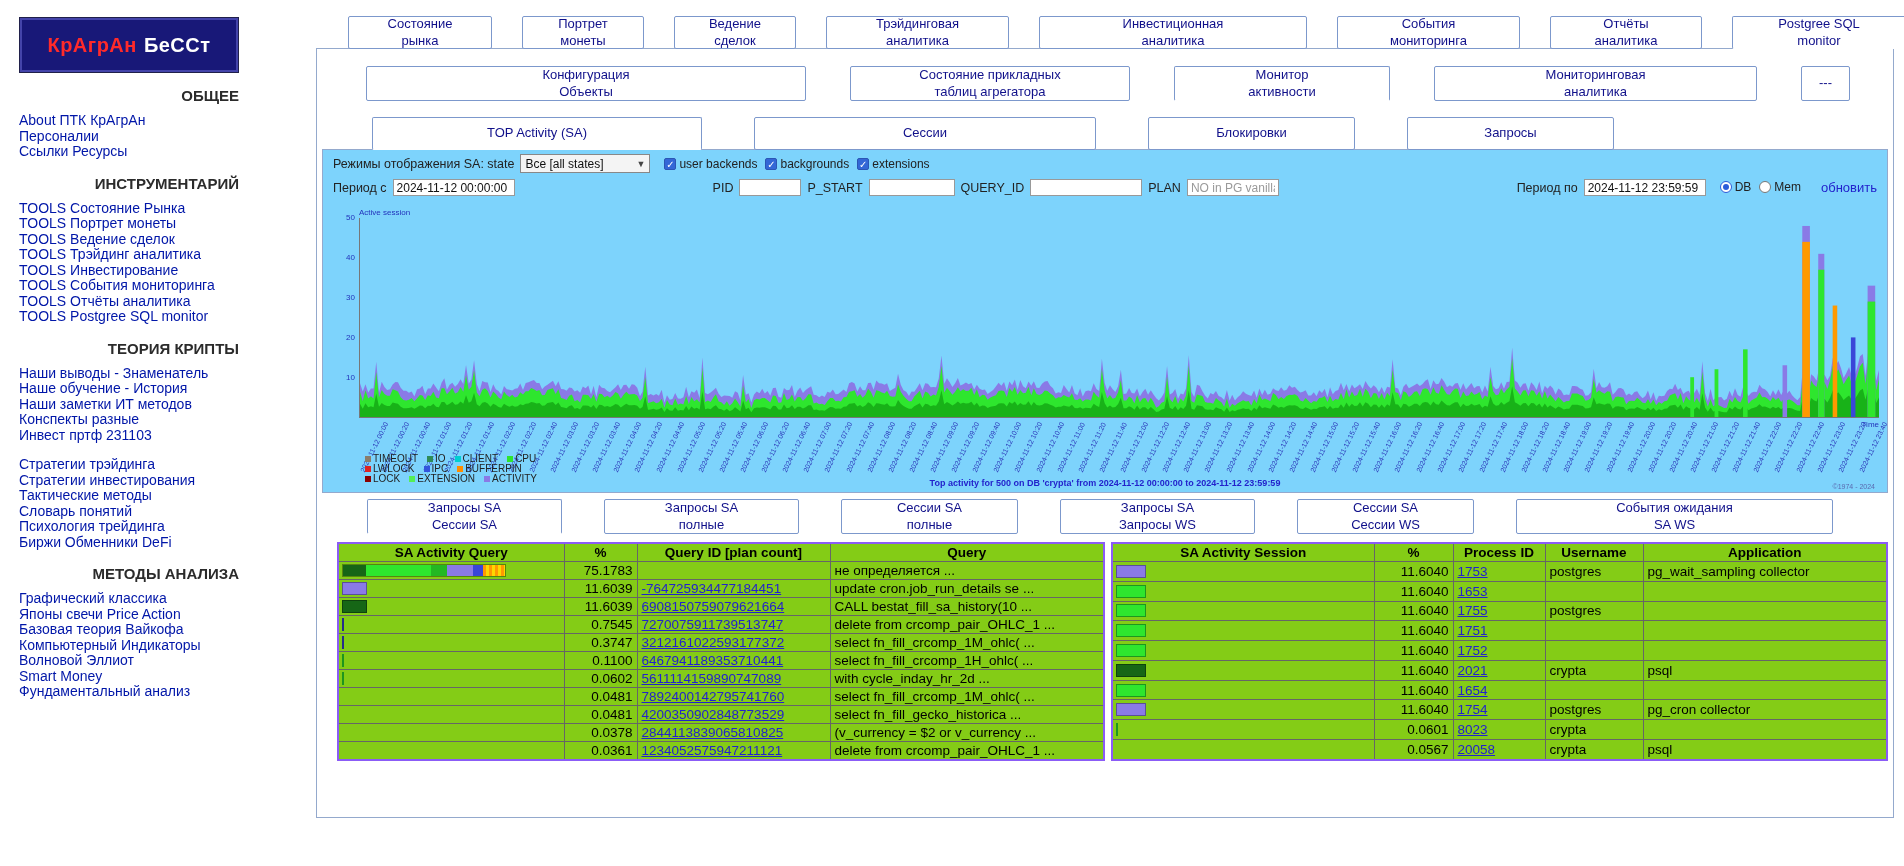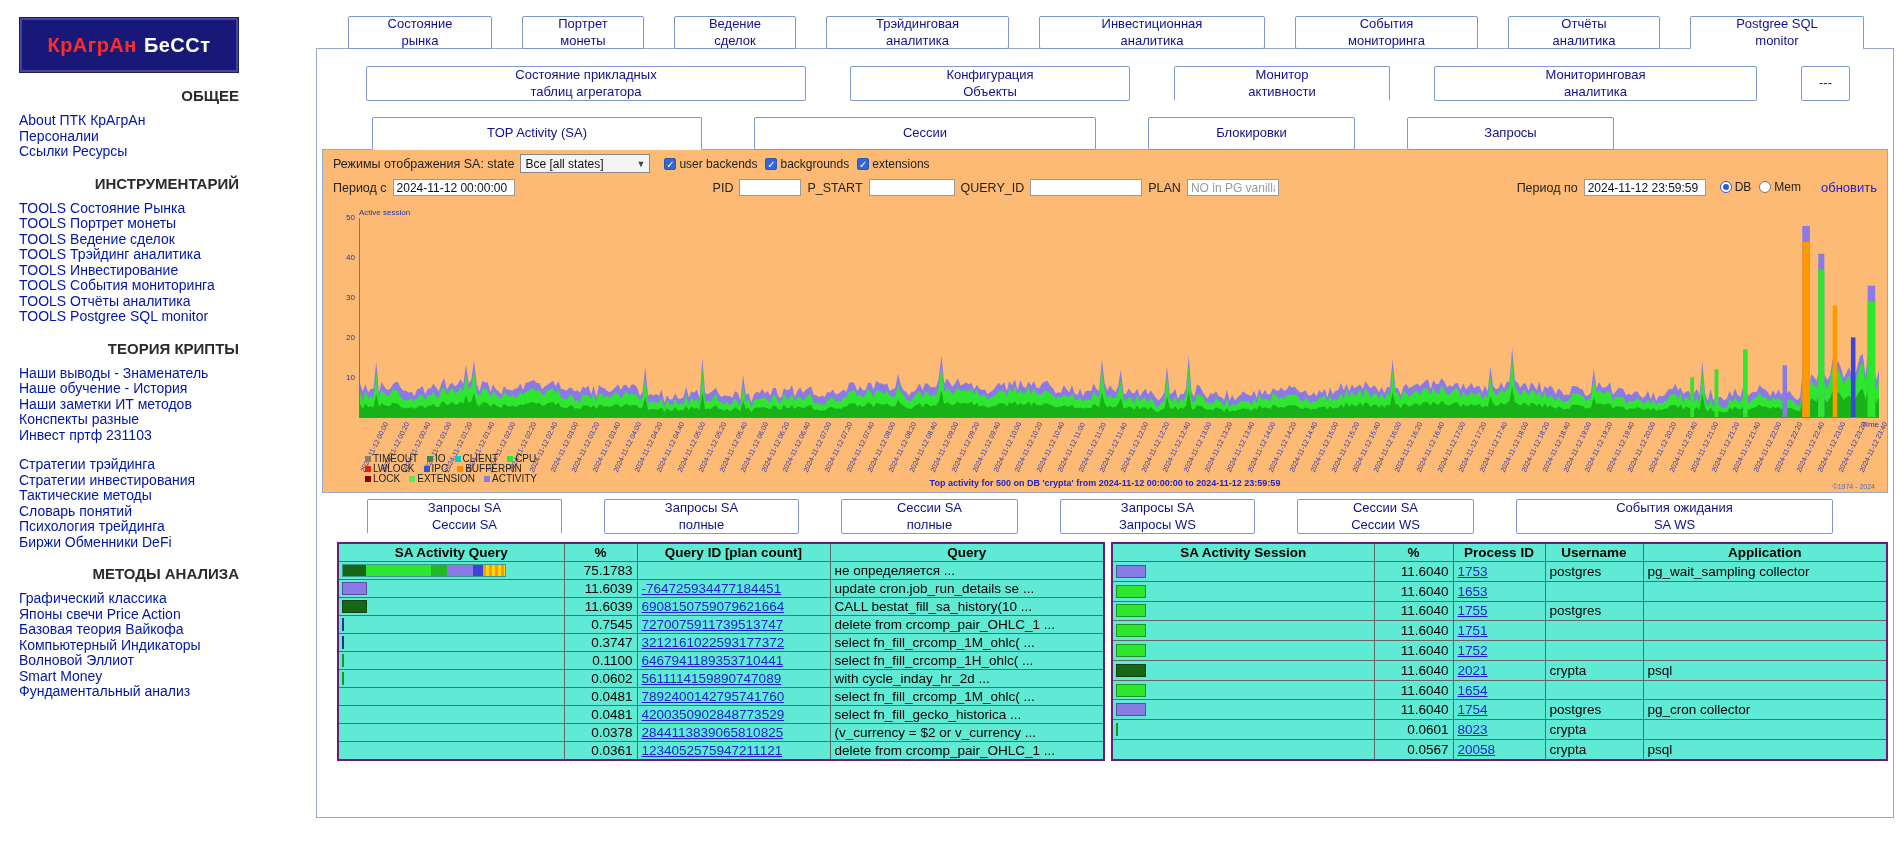--- a/index.html
+++ b/index.html
@@ -28,36 +28,36 @@
   
   .tab-row{display:flex;align-items:stretch;}
   .tab{flex:none;border:1px solid #7c98cc;border-radius:2px;background:#fff;color:#10108a;
        font-size:13px;line-height:1.25;text-align:center;display:flex;align-items:center;
        justify-content:center;white-space:pre-line;padding:1px 4px;cursor:pointer;}
   .tab.active{border-bottom-color:#fff;}
   .main-tabs{margin-top:16px;height:33px;gap:30px;padding-left:32px;margin-bottom:-1px;
              position:relative;z-index:2;}
   .main-tabs .tab:nth-child(1){width:144px}.main-tabs .tab:nth-child(2){width:122px}
   .main-tabs .tab:nth-child(3){width:122px}.main-tabs .tab:nth-child(4){width:183px}
-  .main-tabs .tab:nth-child(5){width:226px}.main-tabs .tab:nth-child(6){width:183px}
+  .main-tabs .tab:nth-child(5){width:268px}.main-tabs .tab:nth-child(6){width:183px}
   .main-tabs .tab:nth-child(7){width:152px}.main-tabs .tab:nth-child(8){width:174px}
 
   .outer-panel{border:1px solid #94a9cd;height:770px;background:#fff;position:relative;}
   .sub-tabs{padding-top:17px;height:52px;gap:44px;padding-left:49px;}
   .sub-tabs .tab:nth-child(1){width:440px}.sub-tabs .tab:nth-child(2){width:280px}
   .sub-tabs .tab:nth-child(3){width:216px}.sub-tabs .tab:nth-child(4){width:323px}
   .sub-tabs .tab:nth-child(5){width:49px}
 
   .activity-tabs{margin-top:16px;height:33px;gap:52px;padding-left:55px;margin-bottom:-1px;
                  position:relative;z-index:2;}
   .activity-tabs .tab:nth-child(1){width:330px}.activity-tabs .tab:nth-child(2){width:342px}
   .activity-tabs .tab:nth-child(3){width:207px}.activity-tabs .tab:nth-child(4){width:207px}
   .activity-tabs .tab:nth-child(5){width:207px}
 
-  .activity-panel{margin:0 5px;border:1px solid #94a9cd;background:#fdba74;}
+  .activity-panel{margin:0 5px;border:1px solid #94a9cd;background:#7dd3fc;}
 
   
   .ctrl-row{display:flex;align-items:center;gap:6px;padding:3px 10px 0;height:24px;
             font-size:12.5px;color:#222;}
   .select{min-width:130px;height:19px;border:1px solid #888;background:#f4f4f4;
           display:inline-flex;align-items:center;justify-content:space-between;padding:0 4px;
           font-size:12px;color:#111;cursor:pointer;}
   .select .arrow{font-size:9px;color:#444;margin-left:6px;}
   .cb{display:inline-flex;align-items:center;gap:3px;margin-left:8px;font-size:12px;cursor:pointer;}
   .cb .box{width:12px;height:12px;background:#3367d6;border:1px solid #2b56b4;border-radius:2px;
@@ -93,22 +93,22 @@
   .chart-caption{text-align:center;font-size:9px;font-weight:bold;color:#2323cc;margin:0 0 2px;}
   .chart-copy{position:absolute;right:12px;bottom:2px;font-size:7px;color:#5a6ab0;}
 
   .result-tabs{margin-top:6px;height:35px;gap:42px;padding-left:50px;}
   .result-tabs .tab:nth-child(1){width:195px}.result-tabs .tab:nth-child(2){width:195px}
   .result-tabs .tab:nth-child(3){width:177px}.result-tabs .tab:nth-child(4){width:195px}
   .result-tabs .tab:nth-child(5){width:177px}.result-tabs .tab:nth-child(6){width:317px}
 
   
   .tables{display:flex;gap:6px;margin:8px 0 0 20px;}
-  table{border-collapse:collapse;table-layout:fixed;font-size:13.5px;color:#000;background:#5eead4;
-        border:2px solid #701a75;}
+  table{border-collapse:collapse;table-layout:fixed;font-size:13.5px;color:#000;background:#84cc16;
+        border:2px solid #8b5cf6;}
   #query-table{width:766px;} #session-table{width:775px;}
   th,td{border:1px solid #666;padding:1px 4px;height:17px;overflow:hidden;white-space:nowrap;}
   th{font-weight:bold;text-align:center;}
   td.pct{text-align:right;}
   a.qlink{color:#2222cc;text-decoration:underline;cursor:pointer;}
   .bar-cell{padding:1px 3px;}
   .bar{height:13px;display:flex;border:1px solid rgba(0,0,0,.35);}
   .bar .seg{height:100%;}
   .seg-stripes{background:repeating-linear-gradient(90deg,#ff9900 0 3px,#ffd700 3px 6px);}
   .qc1{width:226px}.qc2{width:73px}.qc3{width:193px}.qc4{width:274px}
@@ -180,24 +180,24 @@
 мониторинга</div>
         <div class="tab">Отчёты
 аналитика</div>
         <div class="tab active">Postgree SQL
 monitor</div>
       </div>
 
     <div class="outer-panel">
 
       <div id="sub-tabs" class="tab-row sub-tabs">
+          <div class="tab">Конфигурация
+Объекты</div>
           <div class="tab">Состояние прикладных
 таблиц агрегатора</div>
-          <div class="tab">Конфигурация
-Объекты</div>
           <div class="tab active">Монитор
 активности</div>
           <div class="tab">Мониторинговая
 аналитика</div>
           <div class="tab">---</div>
         </div>
       <div id="activity-tabs" class="tab-row activity-tabs">
           <div class="tab active">TOP Activity (SA)</div>
           <div class="tab">Сессии</div>
           <div class="tab">Блокировки</div>

